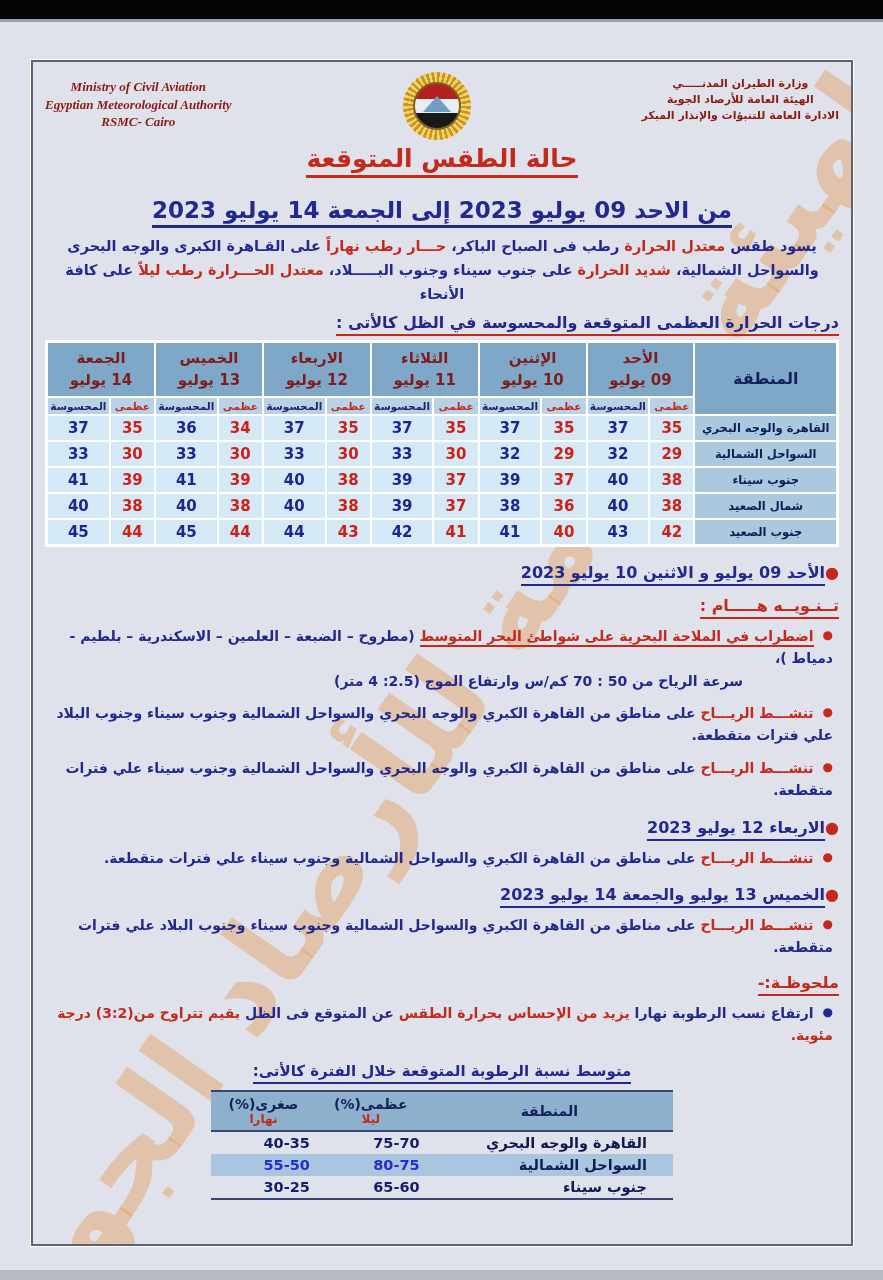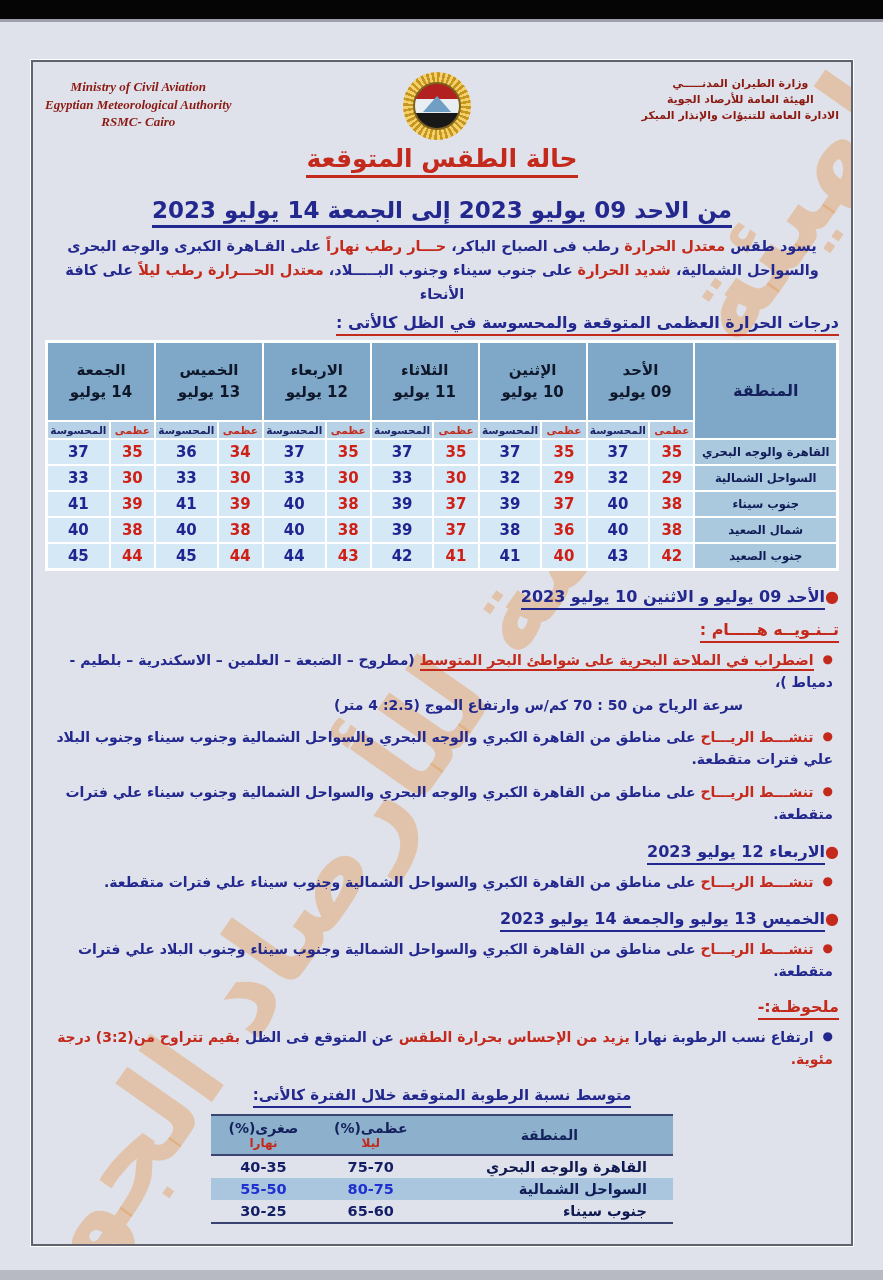--- a/index.html
+++ b/index.html
@@ -55,42 +55,42 @@
   
   .intro{font-size:14.5px;line-height:1.65;text-align:center;margin-top:12px;padding:0 4px;}
   .red{color:var(--red);} .navy{color:var(--navy);}
   .temp-heading{font-size:16px;color:var(--navy);margin-top:6px;text-align:right;}
   .temp-heading span{border-bottom:2.5px solid var(--red);padding-bottom:2px;}
   
   table.temp{width:100%;border-collapse:separate;border-spacing:2px;background:#fff;margin-top:8px;
              border:1px solid #fff;}
   table.temp th,table.temp td{text-align:center;vertical-align:middle;}
   th.region-h{background:var(--hdr-bg);color:#14215c;font-size:16px;width:130px;}
-  th.day{background:var(--hdr-bg);color:#0f172a;font-size:15px;line-height:1.5;padding:16px 0;}
+  th.day{background:var(--hdr-bg);color:#7f1d1d;font-size:15px;line-height:1.5;padding:4px 0;}
   th.sub{font-size:10.5px;padding:2px 0;background:var(--sub-bg);}
   th.sub.max{color:var(--red);} th.sub.feel{color:#1d2468;margin-top:28px;}
   td.region{background:var(--region-bg);color:#101c55;font-size:11.5px;padding:4px 2px;}
   td.vmax,td.vfeel{background:var(--cell-bg);font-size:15px;padding:3px 0;width:40px;}
   td.vmax{color:#cf2018;} td.vfeel{color:#1f2590;}
   .sec-head{color:var(--navy);font-size:16px;margin-top:16px;}
   .sec-head .txt{border-bottom:2.5px solid var(--navy);padding-bottom:2px;}
   .red-head{color:var(--red);font-size:16px;margin-top:14px;}
   .red-head .txt{border-bottom:2.5px solid var(--red);padding-bottom:2px;}
   .bullet{margin-top:10px;font-size:14px;line-height:1.6;padding-right:6px;}
   .bullet .b{font-size:12px;vertical-align:2px;margin-left:4px;}
   .u-red{border-bottom:2px solid var(--red);padding-bottom:1px;}
   .indent{padding-right:90px;}
   
   .hum-heading{color:var(--navy);font-size:15px;text-align:center;margin-top:16px;}
   .hum-heading span{border-bottom:2.5px solid var(--navy);padding-bottom:2px;}
   table.hum{width:462px;margin:10px auto 0 auto;border-collapse:collapse;
             border-top:2px solid #3a4470;border-bottom:2px solid #3a4470;}
   table.hum th{background:#8db1cc;font-size:14px;padding:4px 6px;border-bottom:2px solid #3a4470;}
   table.hum th .lbl{color:#14215c;} table.hum th .sub2{color:var(--red);font-size:12px;display:block;}
-  table.hum td{font-size:14.5px;padding:3px 6px;text-align:center;color:#141e66;}
+  table.hum td{font-size:14.5px;padding:3px 6px;text-align:right;color:#141e66;}
   table.hum td.rg{text-align:right;padding-right:26px;color:#0f1a50;}
   table.hum tr.shaded td{background:var(--shade);color:#1f2fd0;}
   table.hum tr.shaded td.rg{color:#101c55;}
 </style>
 </head>
 <body>
 
 <div class="topbar"></div>
 
 <div class="frame">

